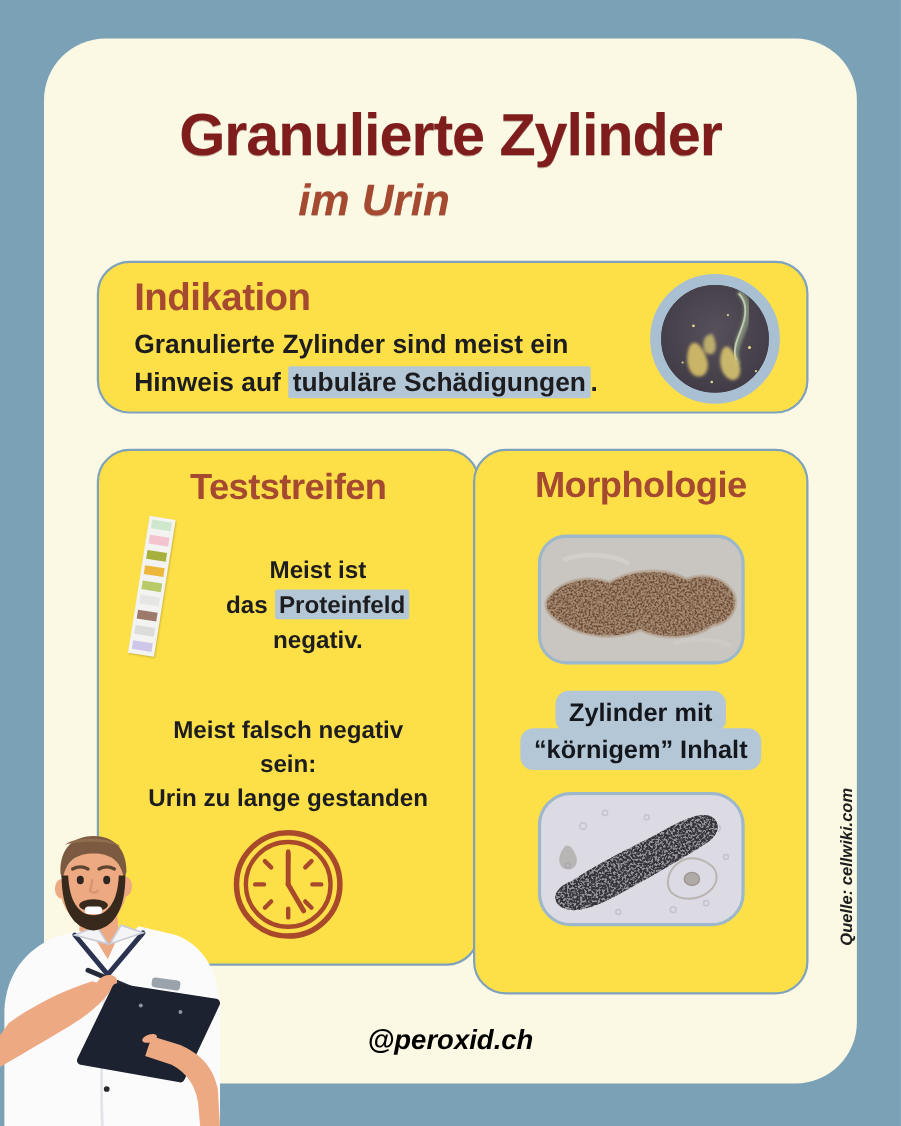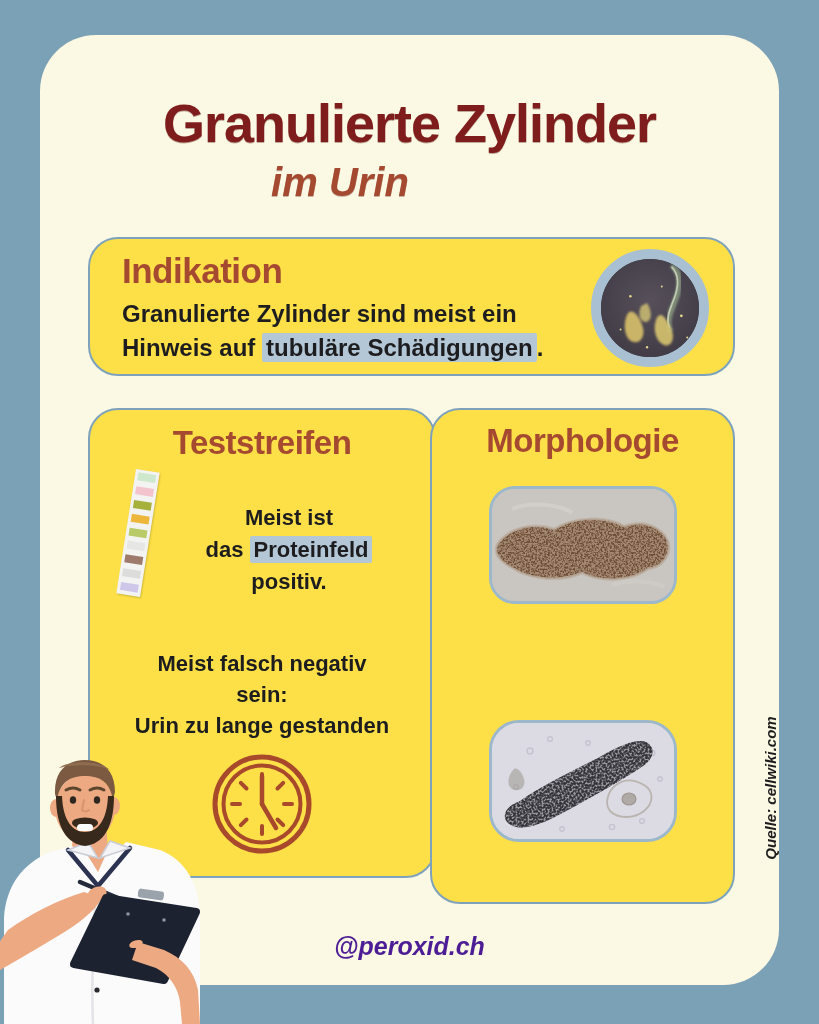--- a/index.html
+++ b/index.html
@@ -52,21 +52,21 @@
   .micro2{top:310px;width:182px;height:116px;border-radius:30px;background:#dcdbe3;}
   .micro-rect svg{display:block;}
   .caption{position:absolute;left:0;right:0;top:218px;text-align:center;line-height:0;}
   .caption .cap-line{display:inline-block;background:#b4c7d6;border-radius:12px;
          font-size:23px;font-weight:bold;color:#14171c;line-height:32px;padding:3px 12px;}
   .caption .cap-line.second{margin-top:-4px;}
   
   .source{position:absolute;left:770px;top:788px;transform:translate(-50%,-50%) rotate(-90deg);
           white-space:nowrap;font-size:15px;font-style:italic;font-weight:bold;color:#1d1d1d;}
   .handle{position:absolute;left:40px;top:932px;width:739px;text-align:center;
-          font-size:25px;font-weight:bold;font-style:italic;color:#4c1d95;}
+          font-size:25px;font-weight:bold;font-style:italic;color:#000000;}
   
   .person{position:absolute;left:-4px;top:738px;width:242px;height:286px;}
   .person svg{display:block;width:242px;height:286px;}
 </style>
 </head>
 <body>
 
 <svg width="0" height="0" style="position:absolute" aria-hidden="true">
   <defs>
     <filter id="speckBrown" x="-10%" y="-10%" width="120%" height="120%">
@@ -143,21 +143,21 @@
           <div class="pad" style="background: rgb(230, 230, 228);"></div>
           <div class="pad" style="background: rgb(157, 122, 107);"></div>
           <div class="pad" style="background: rgb(220, 220, 218);"></div>
           <div class="pad" style="background: rgb(207, 199, 234);"></div>
         </div>
     </div>
 
     <div class="test-text">
       <span>Meist ist</span><br>
       <span>das </span><span class="hl">Proteinfeld</span><br>
-      <span>positiv.</span>
+      <span>negativ.</span>
     </div>
 
 
     <div class="pra-text">
       <span>Meist falsch negativ</span><br>
       <span>sein:</span><br>
       <span>Urin zu lange gestanden</span>
     </div>
 
     <div class="clock">
@@ -189,20 +189,24 @@
       <svg viewBox="0 0 182 112" width="182" height="112">
         <rect width="182" height="112" fill="#c9c6c1"></rect>
         <path d="M20,20 C40,12 70,16 80,24" stroke="#d6d3cd" stroke-width="4" fill="none" opacity="0.7"></path>
         <path d="M120,96 C140,90 160,92 172,98" stroke="#d2cfc9" stroke-width="4" fill="none" opacity="0.6"></path>
         <path d="M6,54 C18,38 42,33 62,40 C82,28 112,26 132,37 C152,30 170,38 176,52 C180,64 172,78 156,80 C140,92 110,94 90,84 C68,94 38,90 22,80 C8,73 0,64 6,54 Z" fill="#a2846c" opacity="0.92"></path>
         <path d="M6,54 C18,38 42,33 62,40 C82,28 112,26 132,37 C152,30 170,38 176,52 C180,64 172,78 156,80 C140,92 110,94 90,84 C68,94 38,90 22,80 C8,73 0,64 6,54 Z" filter="url(#speckBrown)"></path>
         <path d="M6,54 C18,38 42,33 62,40 C82,28 112,26 132,37 C152,30 170,38 176,52 C180,64 172,78 156,80 C140,92 110,94 90,84 C68,94 38,90 22,80 C8,73 0,64 6,54 Z" fill="none" stroke="#bcae9f" stroke-width="2.5" opacity="0.8"></path>
       </svg>
     </div>
 
+    <div class="caption">
+      <span class="cap-line">Zylinder mit</span><br>
+      <span class="cap-line second">“körnigem” Inhalt</span>
+    </div>
 
     <div class="micro-rect micro2">
       <svg viewBox="0 0 182 116" width="182" height="116">
         <rect width="182" height="116" fill="#dcdbe3"></rect>
         <g fill="none" stroke="#c6c2cf" stroke-width="1.4">
           <circle cx="38" cy="28" r="3"></circle>
             <circle cx="58" cy="16" r="2.4"></circle>
             <circle cx="96" cy="20" r="2.2"></circle>
           <circle cx="160" cy="30" r="2.8"></circle>
             <circle cx="168" cy="56" r="2.2"></circle>

